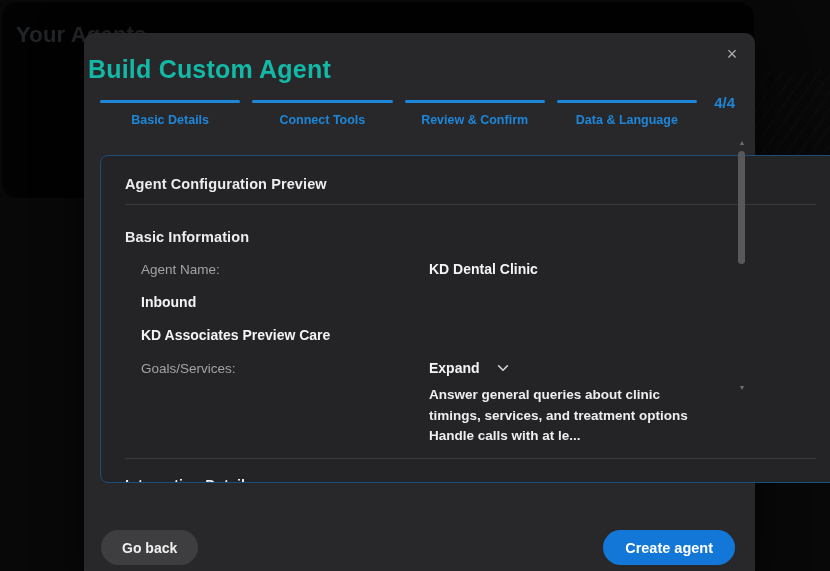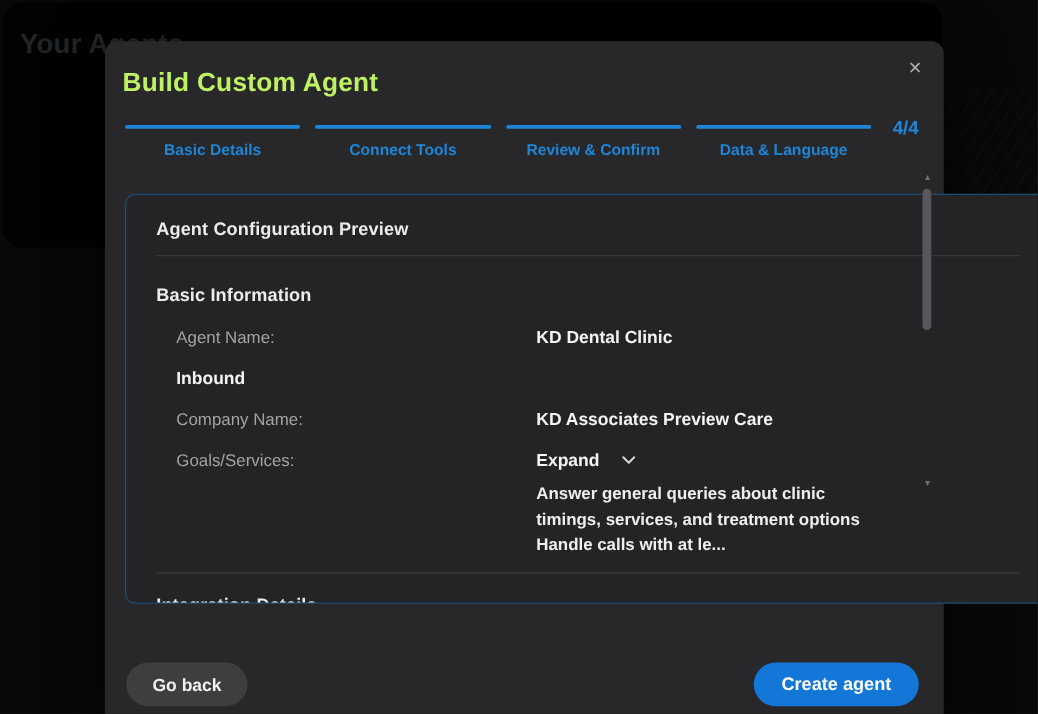--- a/index.html
+++ b/index.html
@@ -31,22 +31,22 @@
     opacity:.55;border-radius:0 0 0 120px;
   }
   .backdrop-dim{position:absolute;inset:0;background:rgba(0,0,0,.25);}
   
   .modal{
     position:absolute;left:84px;top:33px;width:671px;height:552px;
     background:#28282a;border-radius:10px;
     box-shadow:0 12px 48px rgba(0,0,0,.65);
   }
   .modal-title{
-    position:absolute;left:14px;top:22px;
-    font-size:21px;font-weight:700;color:#bef264;letter-spacing:.2px;
+    position:absolute;left:4px;top:22px;
+    font-size:25px;font-weight:700;color:#14b8a6;letter-spacing:.2px;
   }
   .close-btn{
     position:absolute;top:8px;right:10px;width:26px;height:26px;
     display:flex;align-items:center;justify-content:center;
     font-size:18px;color:#aeaeb2;cursor:pointer;background:none;border:none;
     line-height:1;
   }
   
   .steps{
     position:absolute;left:16px;top:67px;width:597px;
@@ -160,21 +160,20 @@
 
     <div class="rows">
       <div class="row">
         <div class="row-label">Agent Name:</div>
         <div class="row-value">KD Dental Clinic</div>
       </div>
       <div class="row">
         <div class="row-value">Inbound</div>
       </div>
       <div class="row">
-        <div class="row-label">Company Name:</div>
         <div class="row-value">KD Associates Preview Care</div>
       </div>
       <div class="row" style="margin-bottom:0;">
         <div class="row-label">Goals/Services:</div>
         <div class="row-value goals-value">
           <span>Expand</span>
           <span class="chev">
             <svg width="14" height="14" viewBox="0 0 16 16">
                 <path d="M3 5.5l5 5 5-5" stroke="#d8d8d8" stroke-width="1.8" fill="none" stroke-linecap="round" stroke-linejoin="round"></path>
               </svg>

